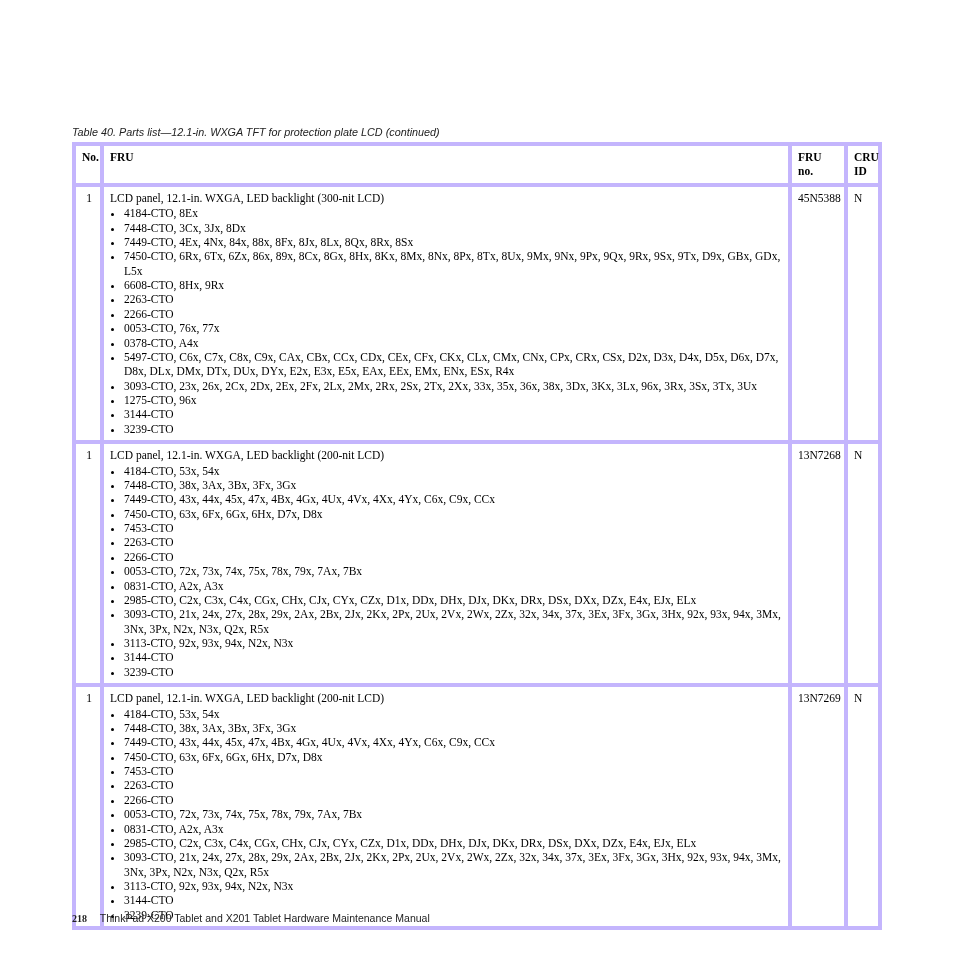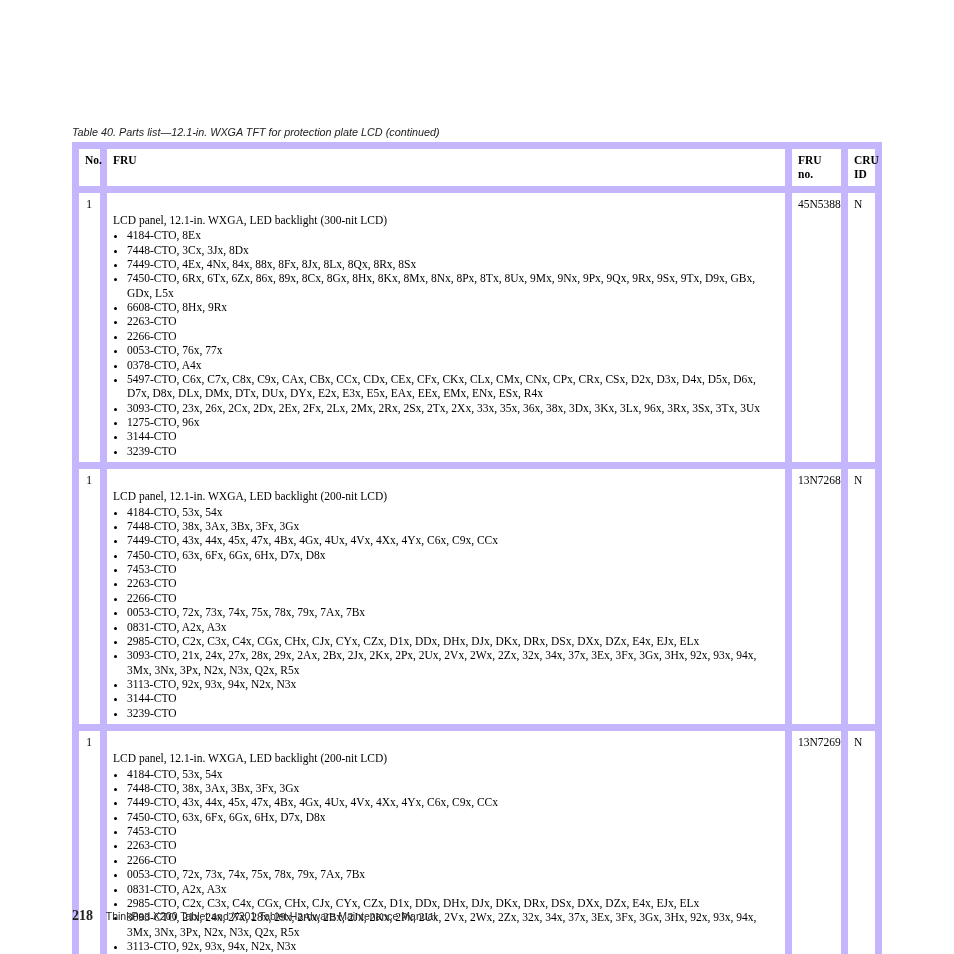--- a/index.html
+++ b/index.html
@@ -28,54 +28,53 @@
     border-collapse: collapse;
     width: 100%;
     font-size: 11.5px;
     table-layout: fixed;
   }
   col.c-no   { width: 28px; }
   col.c-fru  { width: auto; }
   col.c-fno  { width: 56px; }
   col.c-cru  { width: 34px; }
   th, td {
-    border: 7px solid #c4b5fd;
+    border: 4px solid #c4b5fd;
     vertical-align: top;
     padding: 4px 6px 4px 6px;
     text-align: left;
     line-height: 1.25;
   }
   th {
     font-weight: bold;
   }
   td.no-col { text-align: right; padding-right: 8px;}
   ul.bullets {
     list-style-type: disc;
     margin: 0;
     padding-left: 14px;
   }
   ul.bullets li {
     margin: 0;
     padding: 0;
   }
   .fru-desc {
     margin-bottom: 1px;
-    margin-top: 16px;
   }
   .footer {
     position: absolute;
     left: 72px;
     bottom: 30px;
     font-size: 10.5px;
     font-family: Arial, Helvetica, sans-serif;
     color: #222;
   }
   .footer .pnum {
     font-weight: bold;
-    font-size: 14px;
+    font-size: 10px;
     margin-right: 10px;
     font-family: "Times New Roman", Times, serif;
   }
 </style>
 </head>
 <body>
 
 <div class="page">
   <div class="table-caption">Table 40. Parts list—12.1-in. WXGA TFT for protection plate LCD  (continued)</div>
 

